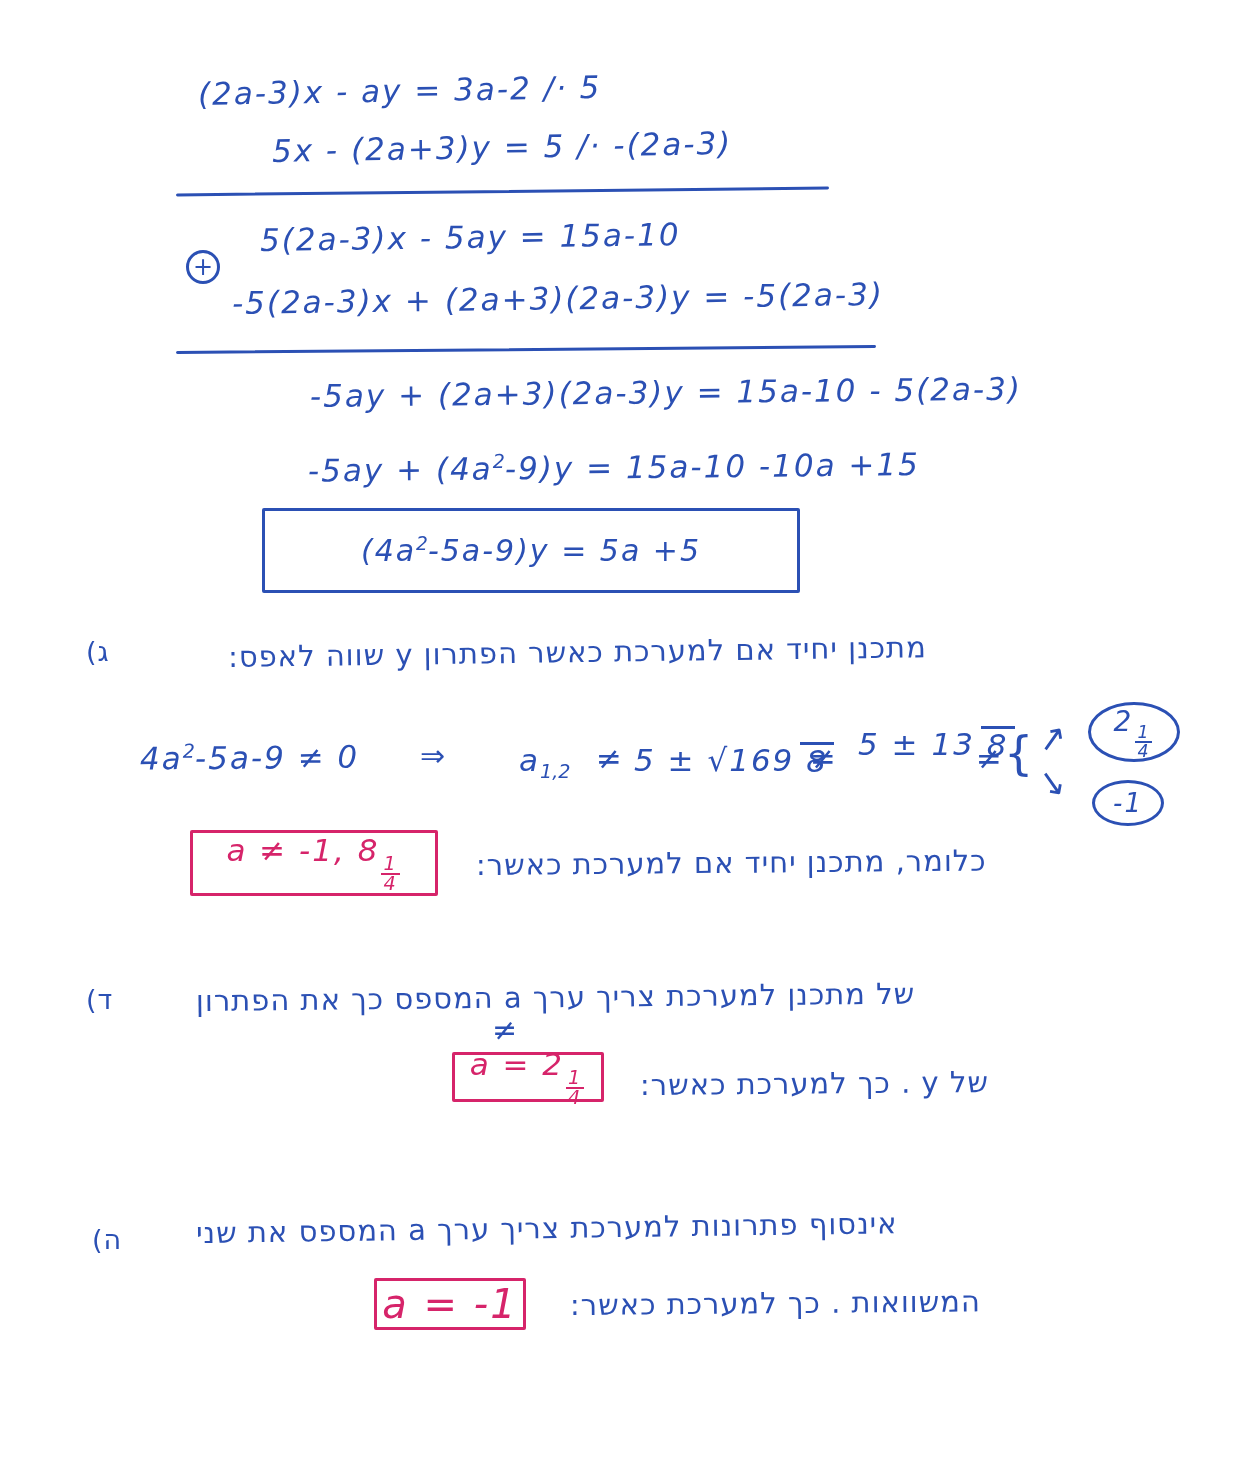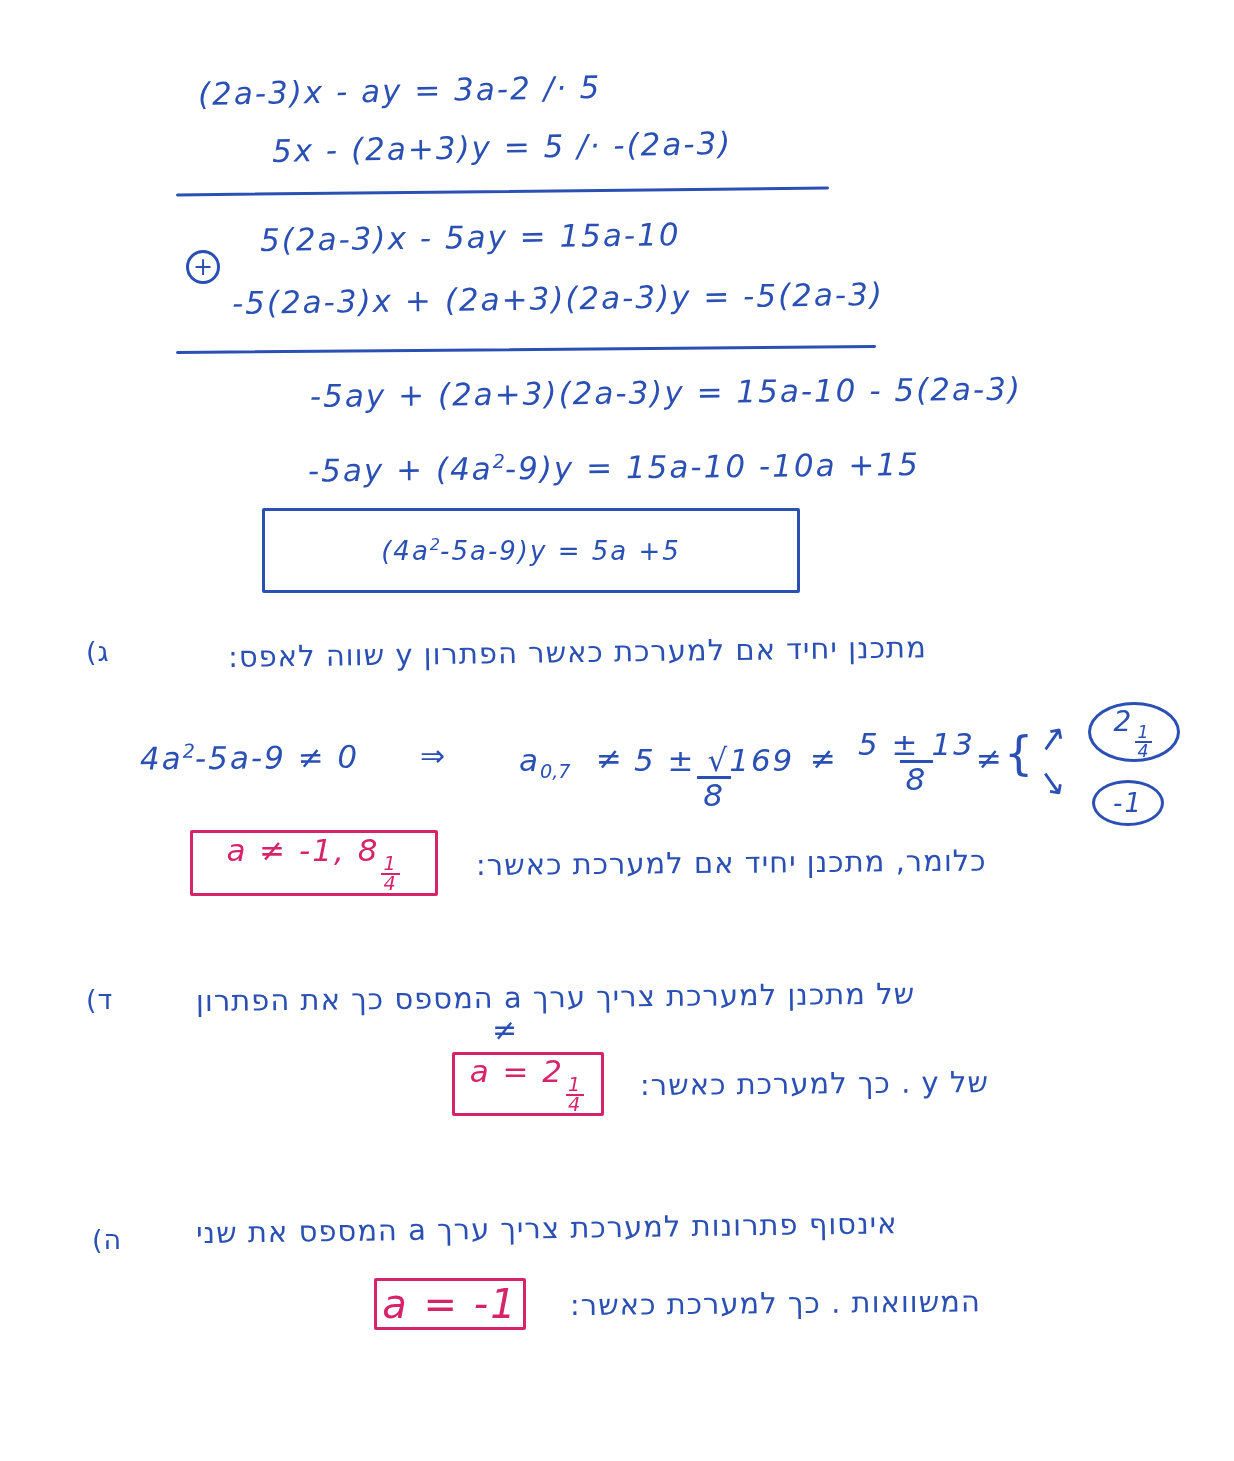--- a/index.html
+++ b/index.html
@@ -87,21 +87,21 @@
     vertical-align: -0.45em;
     line-height: 0.95;
     font-size: 0.62em;
     margin: 0 2px;
   }
   .frac .num { padding: 0 2px; }
   .frac .den { border-top: 2px solid currentColor; padding: 0 2px; }
 
   .bigfrac {
     display: inline-flex;
-    flex-direction: column;
+    flex-direction: row;
     align-items: center;
     vertical-align: -0.5em;
     line-height: 1.05;
     margin: 16px 4px;
   }
   .bigfrac .num { padding: 0 6px; }
   .bigfrac .den { border-top: 3px solid currentColor; padding: 0 6px; }
 
   .sub { font-size: 0.62em; vertical-align: -0.35em; letter-spacing: 0; }
   .sup { font-size: 0.62em; vertical-align: 0.6em; letter-spacing: 0; }
@@ -136,37 +136,37 @@
 
 <div class="rule" style="left:176px; top:348px; width:700px; transform: rotate(-0.5deg);"></div>
 
 <div class="hw math" style="left:310px; top:378px; transform: rotate(-0.6deg);">-5ay + (2a+3)(2a-3)y = 15a-10 - 5(2a-3)</div>
 
 <div class="hw math" style="left:308px; top:452px; transform: rotate(-0.6deg);">
   <span>-5ay + (4a</span><span class="sup">2</span><span>-9)y = 15a-10 -10a +15</span>
 </div>
 
 <div class="boxed" style="left:262px; top:508px; width:538px; height:85px;">
-  <div class="hw math" style="position:relative; left:0; top:0; font-size:26px;">
+  <div class="hw math" style="position:relative; left:0; top:0; font-size:30px;">
     <span>(4a</span><span class="sup">2</span><span>-5a-9)y = 5a +5</span>
   </div>
 </div>
 
 <div class="hw heb" style="left:86px; top:636px; font-size:27px;">ג)</div>
 
 <div class="hw heb" style="left:228px; top:640px; transform: rotate(-0.8deg);">מתכנן יחיד אם למערכת כאשר הפתרון y שווה לאפס:</div>
 
 <div class="hw math" style="left:140px; top:740px; transform: rotate(-0.5deg);">
   <span>4a</span><span class="sup">2</span><span>-5a-9 ≠ 0</span>
 </div>
 
 <div class="hw math" style="left:420px; top:738px; font-size:30px;">⇒</div>
 
 <div class="hw math" style="left:519px; top:742px;">
-  <span>a</span><span class="sub">0,7</span>
+  <span>a</span><span class="sub">1,2</span>
 </div>
 
 <div class="hw math" style="left:596px; top:740px;">≠</div>
 
 <div class="hw math" style="left:624px; top:726px;">
   <span class="bigfrac">
     <span class="num">5 ± √169</span>
     <span class="den">8</span>
   </span>
 </div>
@@ -210,21 +210,21 @@
 </div>
 
 <div class="hw heb" style="left:476px; top:848px; transform: rotate(-0.5deg);">כלומר, מתכנן יחיד אם למערכת כאשר:</div>
 
 <div class="hw heb" style="left:86px; top:984px; font-size:27px;">ד)</div>
 
 <div class="hw heb" style="left:196px; top:984px; transform: rotate(-0.6deg);">של מתכנן למערכת צריך ערך a המספס כך את הפתרון</div>
 
 <div class="hw math" style="left:492px; top:1012px; font-size:30px;">≠</div>
 
-<div class="boxed-red" style="left:452px; top:1052px; width:152px; height:64px;">
+<div class="boxed-red" style="left:452px; top:1052px; width:152px; height:50px;">
   <span class="math ink-red" style="font-size:31px;">
     <span>a = 2</span><span class="frac">
       <span class="num">1</span>
       <span class="den">4</span>
     </span>
   </span>
 </div>
 
 <div class="hw heb" style="left:640px; top:1068px; transform: rotate(-0.5deg);">של y . כך למערכת כאשר:</div>
 

